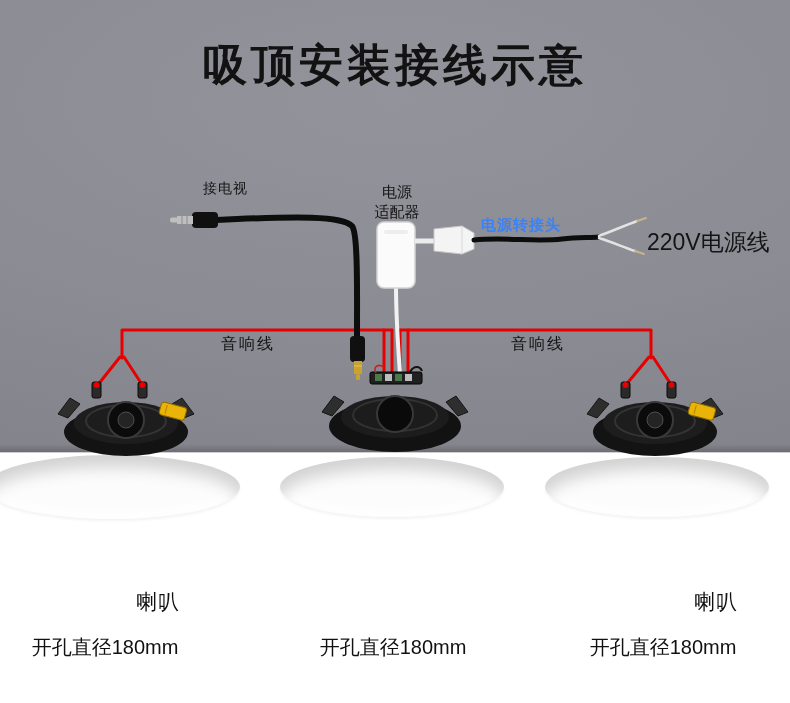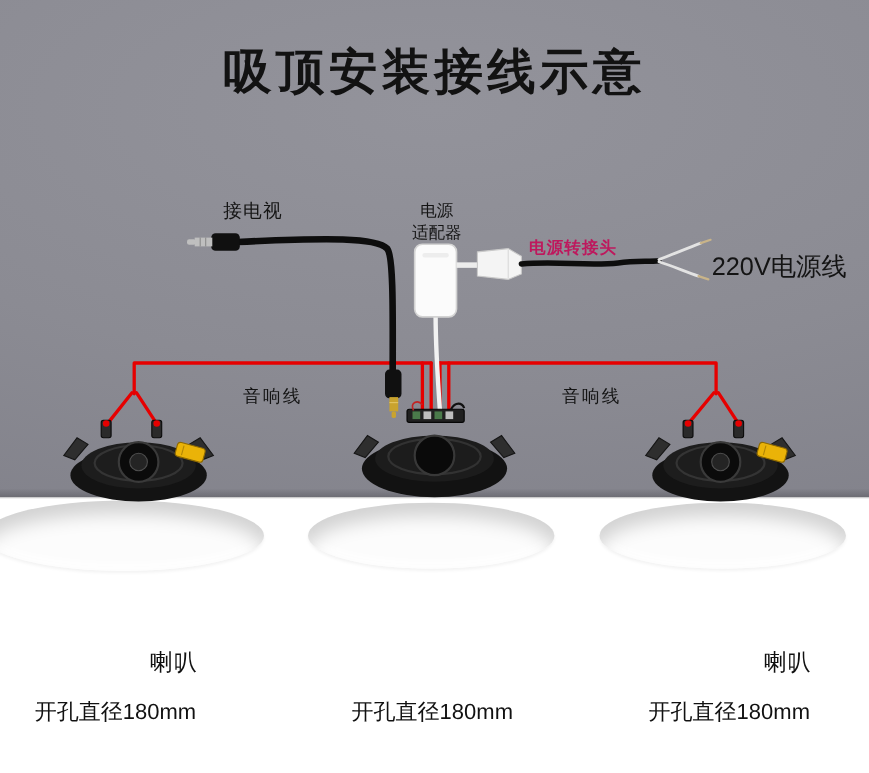--- a/index.html
+++ b/index.html
@@ -22,25 +22,25 @@
   }
   .hole-left{left:-15px;top:455px;width:255px;height:64px;}
   .hole-center{left:280px;top:457px;width:224px;height:60px;}
   .hole-right{left:545px;top:457px;width:224px;height:60px;}
   .gfx{position:absolute;top:0;left:0;}
   .title{
     position:absolute;top:36px;left:0;width:790px;text-align:center;
     font-size:44px;font-weight:900;letter-spacing:4px;color:#121212;
   }
   .lbl{position:absolute;color:#141414;white-space:nowrap;}
-  .lbl-tv{left:203px;top:180px;font-size:17px;letter-spacing:1px;}
+  .lbl-tv{left:203px;top:180px;font-size:14px;letter-spacing:1px;}
   .lbl-adapter{left:366px;top:182px;width:62px;text-align:center;font-size:15px;line-height:1.3;white-space:normal;}
-  .lbl-converter{left:481px;top:216px;font-size:15px;letter-spacing:1px;color:#be185d;font-weight:bold;}
+  .lbl-converter{left:481px;top:216px;font-size:15px;letter-spacing:1px;color:#3b82f6;font-weight:bold;}
   .lbl-powercord{left:647px;top:227px;font-size:23px;}
-  .wire-lbl{position:absolute;top:334px;font-size:16px;letter-spacing:2px;color:#141414;text-align:center;margin-top:16px;}
+  .wire-lbl{position:absolute;top:334px;font-size:16px;letter-spacing:2px;color:#141414;text-align:center;}
   .wire-lbl-left{left:212px;width:72px;}
   .wire-lbl-right{left:502px;width:72px;}
   .dev-name{position:absolute;top:588px;font-size:21px;color:#111;text-align:right;letter-spacing:1px;}
   .dev-name-left{left:30px;width:150px;}
   .dev-name-center{left:318px;width:150px;}
   .dev-name-right{left:588px;width:150px;}
   .dev-hole{position:absolute;top:634px;font-size:20px;color:#111;text-align:center;}
   .dev-hole-left{left:-5px;width:220px;}
   .dev-hole-center{left:283px;width:220px;}
   .dev-hole-right{left:553px;width:220px;}

